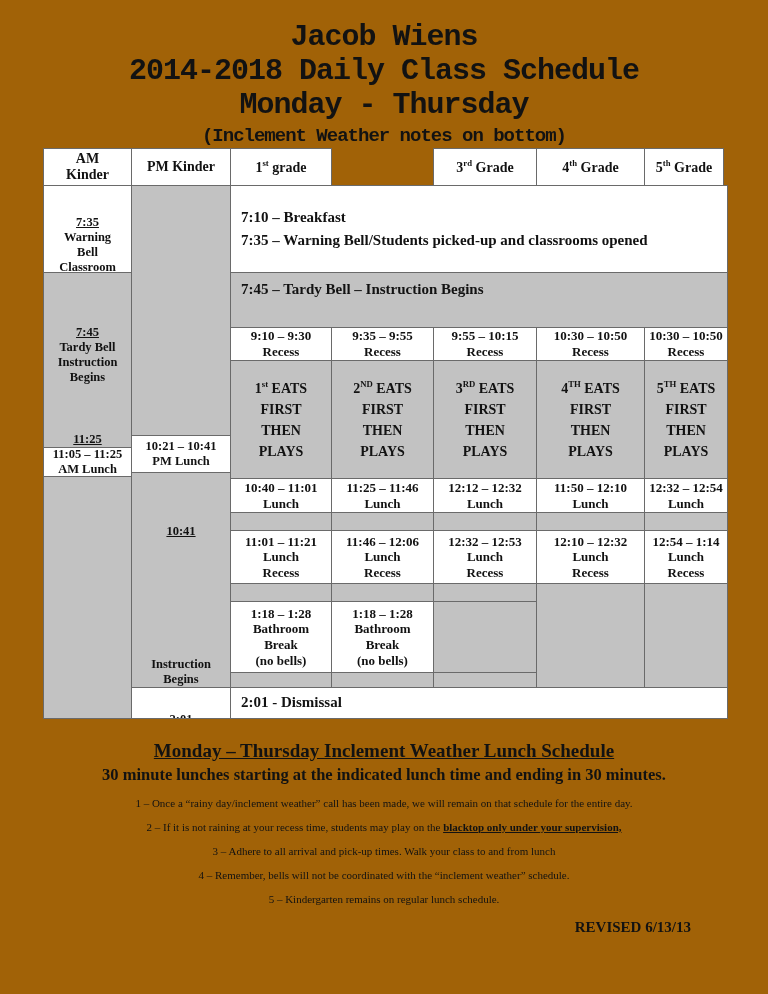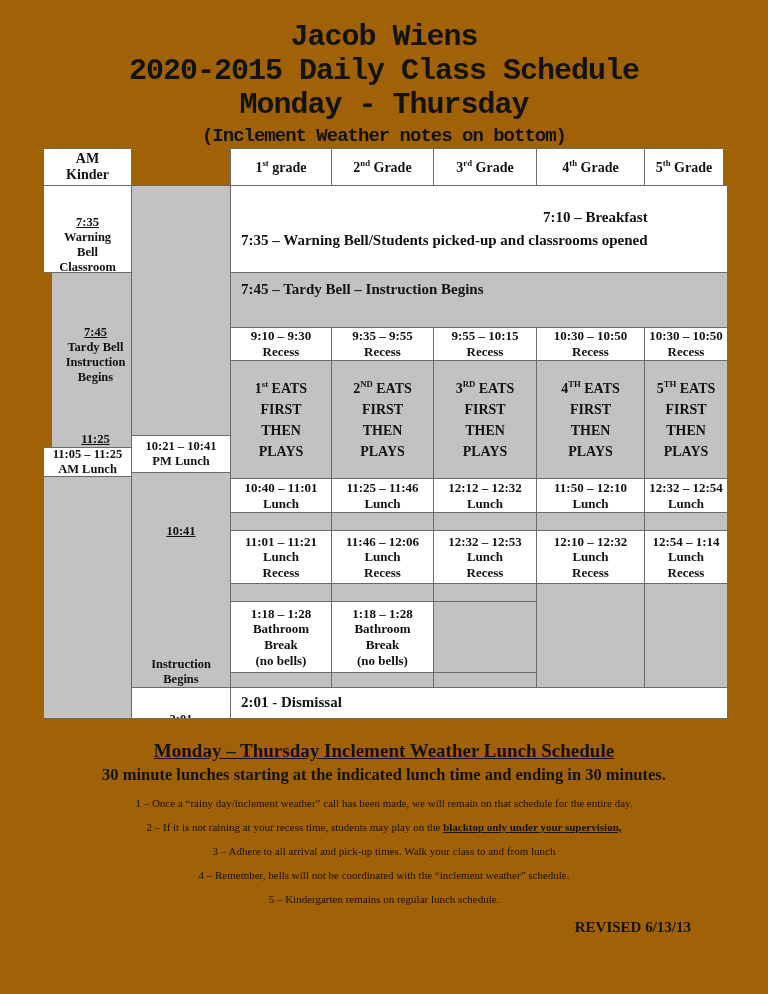--- a/index.html
+++ b/index.html
@@ -24,64 +24,64 @@
     display:flex; flex-direction:column; align-items:center; justify-content:center;
     text-align:center; font-weight:bold; font-size:13px; line-height:1.2;
     white-space:pre-line; overflow:hidden;
   }
   .gray { background:var(--gray); }
   .hdr { font-size:14px; line-height:1.15; }
   .u { text-decoration:underline;margin-top:47px; }
   sup { font-size:62%; vertical-align:super; font-weight:bold; }
   .between { justify-content:space-between; padding:5px 2px 4px 2px; }
   .topalign { justify-content:space-between; padding-top:4px; }
-  .leftalign { align-items:flex-start; text-align:right; padding-left:10px; padding-right:6px; }
+  .leftalign { align-items:flex-start; text-align:left; padding-left:10px; padding-right:6px; }
   .merged-big { font-size:15px; line-height:1.55; }
   .merged-top { justify-content:flex-start; padding-top:7px; font-size:15px; }
   .eats { font-size:14px; line-height:1.5; }
   .sm { font-size:12.5px; }
 
   
   .footer { position:absolute; top:740px; left:0; width:100%; text-align:center; }
   .f-head { font-size:19px; font-weight:bold; text-decoration:underline; }
   .f-sub  { font-size:16.5px; font-weight:bold; margin-top:3px; }
   .f-note { font-size:11px; margin-top:12px; }
   .f-bold { font-weight:bold; text-decoration:underline; }
   .f-revised { font-size:15px; font-weight:bold; text-align:right; padding-right:77px; margin-top:14px; }
 </style>
 </head>
 <body>
 
 <div class="sheet">
 
   <div class="titles">
     <div class="t-main">Jacob Wiens</div>
-    <div class="t-main">2020-2015 Daily Class Schedule</div>
+    <div class="t-main">2014-2018 Daily Class Schedule</div>
     <div class="t-main">Monday - Thursday</div>
     <div class="t-sub">(Inclement Weather notes on bottom)</div>
   </div>
 
   <div class="schedule">
 
     <div class="cell hdr" style="left:0;top:0;width:89px;height:38px">AM
 Kinder</div>
+    <div class="cell hdr" style="left:88px;top:0;width:100px;height:38px">PM Kinder</div>
     <div class="cell hdr" style="left:187px;top:0;width:102px;height:38px"><div><span>1</span><sup>st</sup><span> grade</span></div></div>
-    <div class="cell hdr" style="left:288px;top:0;width:103px;height:38px"><div><span>2</span><sup>nd</sup><span> Grade</span></div></div>
     <div class="cell hdr" style="left:390px;top:0;width:104px;height:38px"><div><span>3</span><sup>rd</sup><span> Grade</span></div></div>
     <div class="cell hdr" style="left:493px;top:0;width:109px;height:38px"><div><span>4</span><sup>th</sup><span> Grade</span></div></div>
     <div class="cell hdr" style="left:601px;top:0;width:80px;height:38px"><div><span>5</span><sup>th</sup><span> Grade</span></div></div>
 
     <div class="cell sm" style="left:0;top:37px;width:89px;height:88px">
       <div class="u">7:35</div>
       <div>Warning
 Bell
 Classroom
 Opens</div>
     </div>
-    <div class="cell gray sm between" style="left:8px;top:124px;width:89px;height:176px">
+    <div class="cell gray sm between" style="left:0;top:124px;width:89px;height:176px">
       <div><div class="u">7:45</div><div>Tardy Bell
 Instruction
 Begins</div></div>
       <div><div class="u">11:25</div><div>Dismissal</div></div>
     </div>
     <div class="cell sm" style="left:0;top:299px;width:89px;height:30px">11:05 – 11:25
 AM Lunch</div>
     <div class="cell gray" style="left:0;top:328px;width:89px;height:243px"></div>
 
     <div class="cell gray" style="left:88px;top:37px;width:100px;height:251px"></div>

